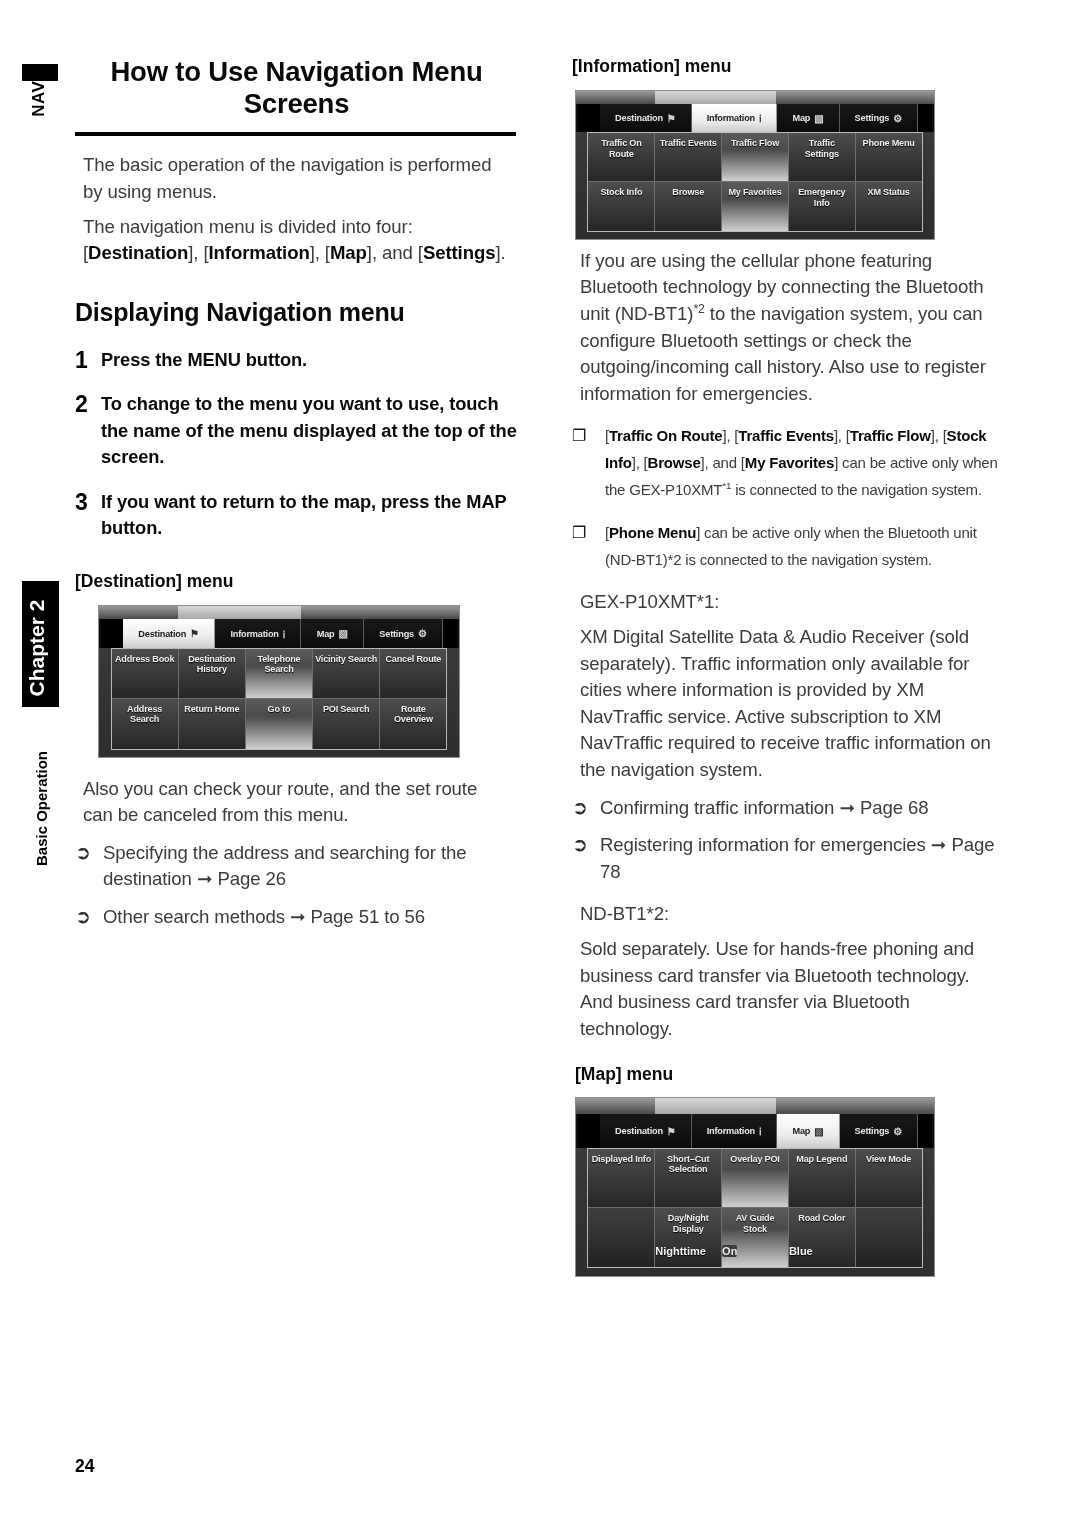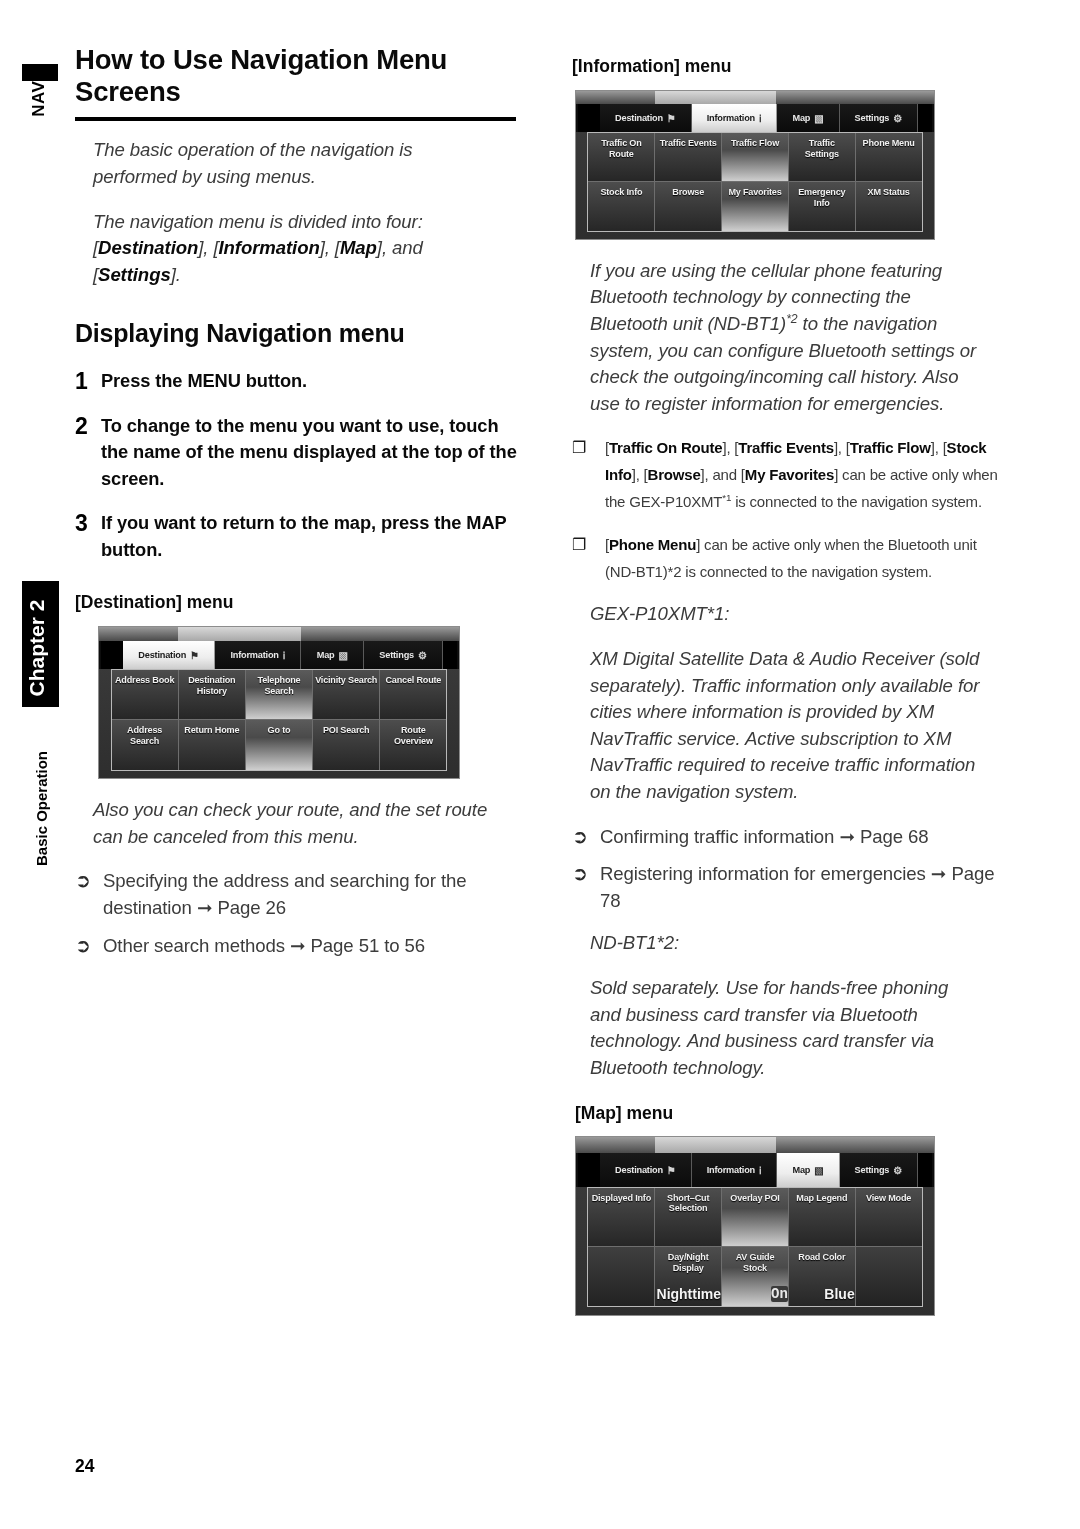--- a/index.html
+++ b/index.html
@@ -88,26 +88,27 @@
     width: 443px;
   }
   .col-right {
     position: absolute;
     left: 572px;
     top: 56px;
     width: 428px;
   }
 
   h1.head1 {
-    margin: 0;
+    margin: 12px;
     font-size: 27.5px;
     font-weight: bold;
     line-height: 1.17;
     letter-spacing: -0.2px;
     color: #0a0a0a;
+    text-align: center;
   }
   .rule {
     margin-top: 9px;
     border-top: 4px solid #000;
     width: 441px;
   }
   h2.head2 {
     margin: 0;
     font-size: 25px;
     font-weight: bold;
@@ -117,26 +118,25 @@
   }
   h3.head3 {
     margin: 0;
     font-size: 17.5px;
     font-weight: bold;
     line-height: 1.25;
     color: #0a0a0a;
   }
 
   p.body {
-    margin: 18px;
+    margin: 8px;
     font-size: 18.6px;
     line-height: 26.6px;
     color: #3c3c3c;
     letter-spacing: -0.1px;
-    font-style: italic;
   }
   p.body b { color: #0a0a0a; font-weight: bold; }
 
   .step {
     display: flex;
     align-items: flex-start;
     margin-top: 18px;
   }
   .step-num {
     font-size: 23px;
@@ -285,37 +285,36 @@
     font-weight: bold;
     line-height: 10.4px;
     text-align: center;
     letter-spacing: -0.2px;
     text-shadow: 0 1px 1px #000;
     padding: 0 2px;
   }
   .cell .val {
     position: absolute;
     left: 0; right: 0;
-    bottom: 4px;
+    bottom: 10px;
     color: #f4f4f4;
-    font-size: 14px;
-    font-weight: bold;
-    text-align: right;
+    font-size: 11px;
+    font-weight: bold;
+    text-align: left;
     text-shadow: 0 1px 1px #000;
   }
   .cell.lit .val { color: #1c1c1c; text-shadow: none; }
   .cell .val.chip {
     display: block;
   }
   .cell .val.chip span {
     background: #3a3a3a;
     color: #e9e9e9;
     padding: 0 0;
     border-radius: 2px;
-    font-family: Liberation Mono, monospace;
   }
 
   .pagenum {
     position: absolute;
     left: 75px;
     top: 1456px;
     font-size: 17.5px;
     font-weight: bold;
     color: #000;
   }

